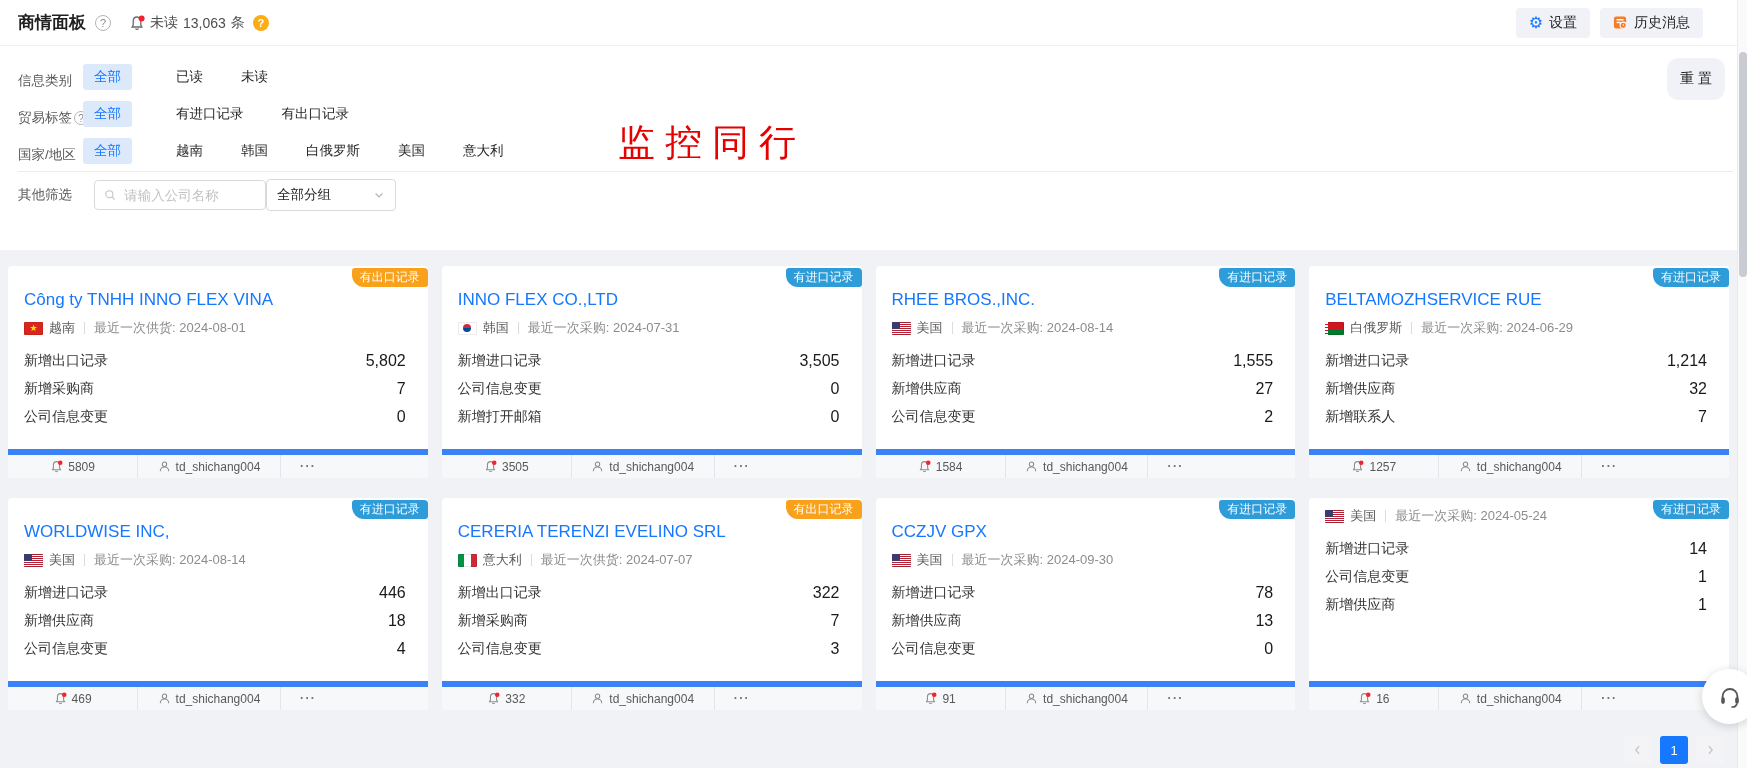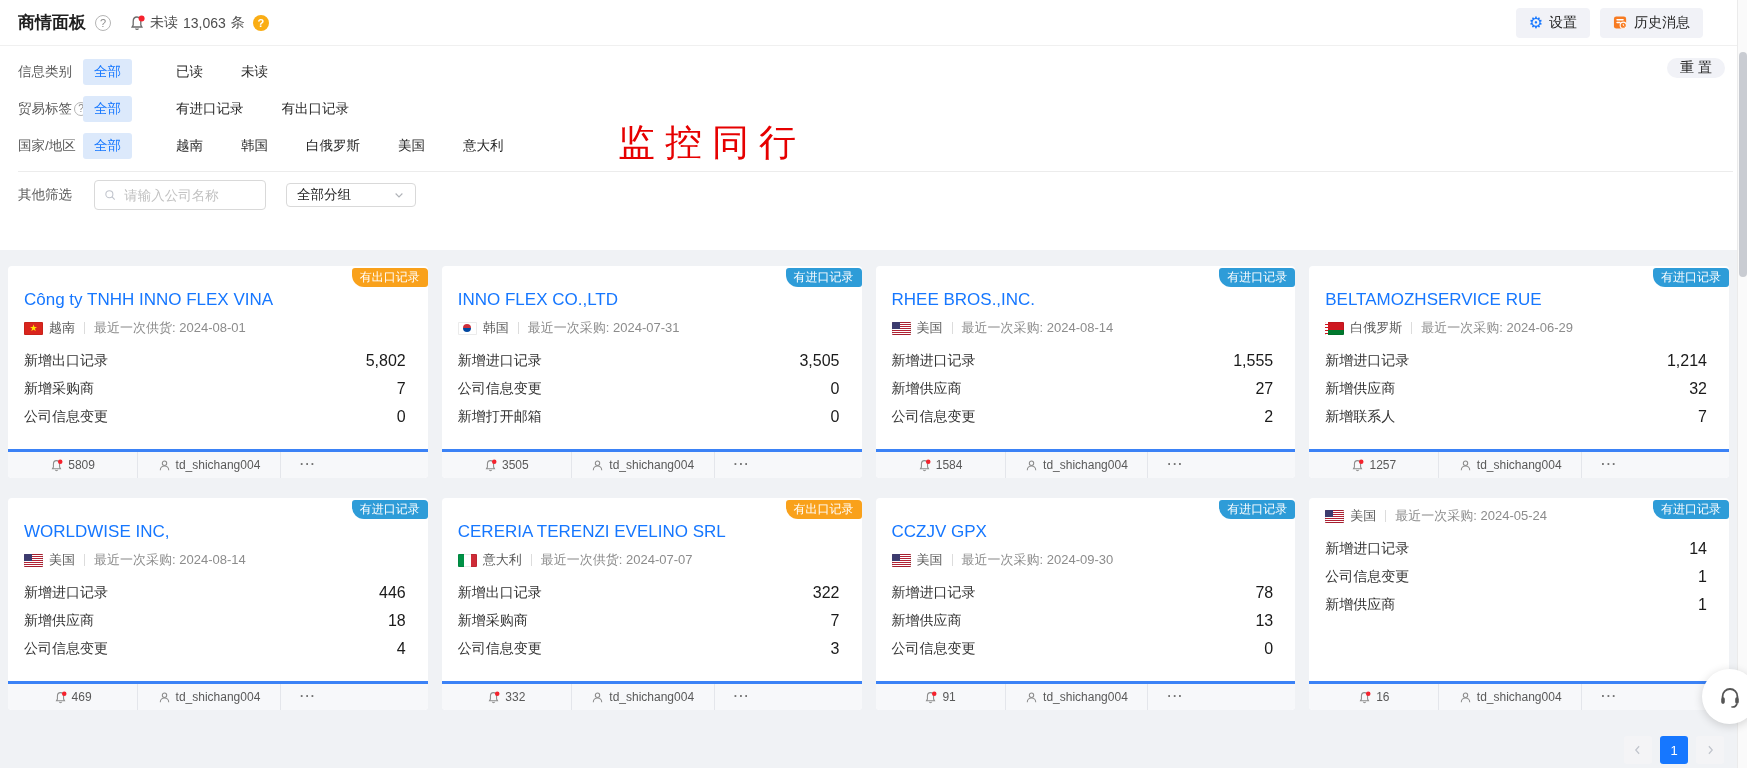--- a/index.html
+++ b/index.html
@@ -33,44 +33,44 @@
   .header-actions { margin-left:auto; display:flex; gap:10px; }
   .hbtn {
     height:30px; background:#f1f2f7; border:none; border-radius:4px;
     display:inline-flex; align-items:center; gap:6px; padding:0 13px;
     font-size:14px; color:#262626; cursor:pointer; font-family:inherit;
   }
   .gear-glyph { color:#1677ff; font-size:16px; line-height:1; }
 
   
   .filter-panel { background:#fff; position:relative; height:204px; padding:7px 0 0 18px; }
-  .filter-row { display:flex; align-items:center; height:37px; font-size:13.5px; }
+  .filter-row { display:flex; align-items:flex-end; height:37px; font-size:13.5px; }
   .filter-label { width:76px; color:#595959; display:flex; align-items:center; flex:none; }
   .filter-opt { margin-right:38px; padding:4px 0; border-radius:3px; color:#262626; cursor:pointer; white-space:nowrap; }
   .filter-opt.selected { background:#dce9fb; color:#1677ff; padding:4px 11px; margin-left:-11px; margin-right:44px; }
   .reset-btn {
-    position:absolute; top:12px; right:22px; width:58px; height:20px;
+    position:absolute; top:12px; right:22px; width:58px; height:42px;
     background:#f1f2f7; border:none; border-radius:12px; font-size:14px;
     color:#262626; cursor:pointer; font-family:inherit;
   }
   .filter-divider { border-top:1px solid #ececec; margin:7px 14px 0 0; }
   .other-row { display:flex; align-items:center; height:46px; font-size:13.5px; }
   .search-box {
     width:172px; height:30px; border:1px solid #d9d9d9; border-radius:4px;
     display:flex; align-items:center; gap:6px; padding:0 9px; background:#fff;
   }
   .search-box input {
     border:none; outline:none; width:100%; font-size:13.5px; color:#262626;
     font-family:inherit; background:transparent;
   }
   .search-box input::placeholder { color:#c2c2c2; }
   .select-box {
-    width:130px; height:24px; border:1px solid #d9d9d9; border-radius:4px;
+    width:130px; height:32px; border:1px solid #d9d9d9; border-radius:4px;
     display:flex; align-items:center; justify-content:space-between;
-    padding:0 10px; margin-left:20px; cursor:pointer; background:#fff;
+    padding:0 10px; cursor:pointer; background:#fff;
   }
   .summary { margin-top:9px; font-size:14px; color:#262626; }
   .summary .count { color:#f5222d; margin:0 5px; }
 
   
   .annotation {
     position:absolute; left:618px; top:118px;
     font-family:"Liberation Serif","DejaVu Serif",serif;
     font-size:37px; color:#e60000; letter-spacing:10px;
     white-space:nowrap; pointer-events:none; z-index:5;
@@ -104,21 +104,21 @@
   .flag-us::before { content:""; position:absolute; left:0; top:0; width:8px; height:7px; background:#3c3b6e; }
   .flag-by { background:linear-gradient(180deg,#ce1720 0 8px,#00792e 8px); }
   .flag-by::before { content:""; position:absolute; left:0; top:0; width:3px; height:100%; background:repeating-linear-gradient(180deg,#fff 0 2px,#ce1720 2px 3px); }
   .flag-it { background:linear-gradient(90deg,#009246 0 33.3%,#fff 33.3% 66.6%,#ce2b37 66.6%); }
   .metrics { margin-top:10px; }
   .metric-row { display:flex; justify-content:space-between; align-items:center; height:28px; padding:0 22px 0 16px; }
   .metric-label { font-size:14px; color:#333; }
   .metric-value { font-size:16px; color:#1a1a1a;text-align:right; }
   .card-footer {
     position:absolute; bottom:0; left:0; right:0; height:29px;
-    background:#f7f8fa; border-top:3px solid #3b82f6; border-radius:0 0 4px 4px;
+    background:#f7f8fa; border-top:6px solid #3b82f6; border-radius:0 0 4px 4px;
     display:flex; align-items:stretch; font-size:12px; color:#595959;
   }
   .fcell { display:flex; align-items:center; justify-content:center; gap:5px; border-right:1px solid #e4e6eb; cursor:pointer; }
   .fcell.bell-cell { width:31%; }
   .fcell.owner-cell { width:34%; }
   .fcell.more-cell { width:13%; border-right:none; }
   .more-label { font-weight:bold; color:#737373; letter-spacing:2px; transform:translateY(-4px); }
 
   
   .pagination { position:absolute; right:23px; bottom:4px; display:flex; gap:8px; z-index:6; }

